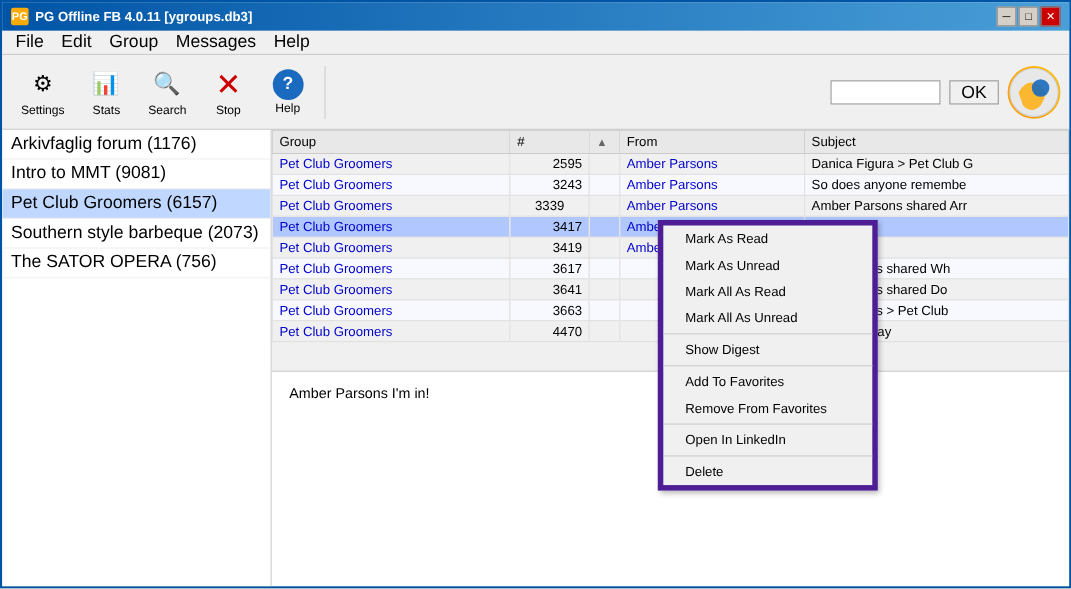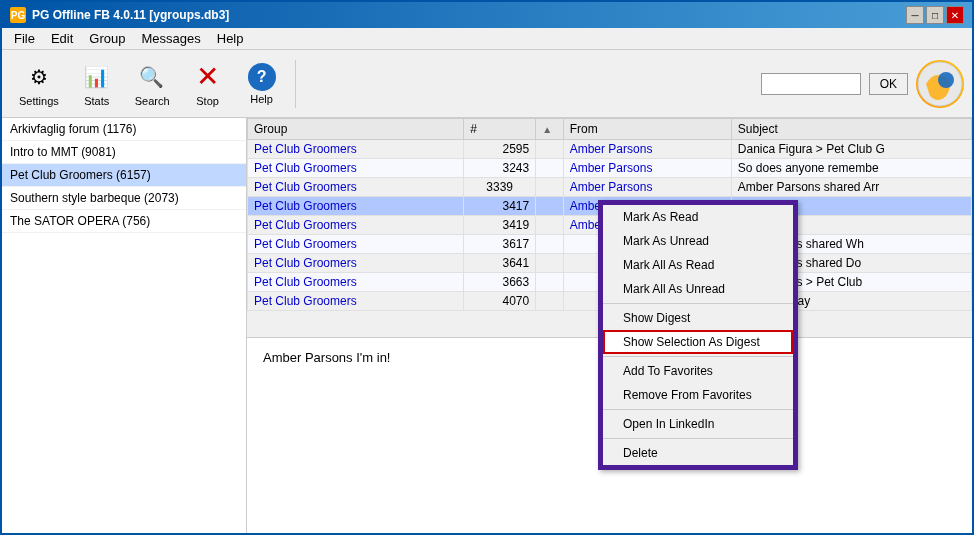--- a/index.html
+++ b/index.html
@@ -8,36 +8,36 @@
     .window { width: 974px; height: 535px; border: 2px solid #0054a6; background: #f0f0f0; display: flex; flex-direction: column; }
     
     .title-bar { background: linear-gradient(to right, #0054a6, #4a9fd8); color: white; padding: 4px 8px; display: flex; align-items: center; justify-content: space-between; height: 26px; }
     .title-bar-left { display: flex; align-items: center; gap: 6px; font-size: 12px; font-weight: bold; }
     .title-bar-icon { width: 16px; height: 16px; background: #ffaa00; border-radius: 2px; display: inline-flex; align-items: center; justify-content: center; color: white; font-size: 10px; font-weight: bold; }
     .title-bar-controls { display: flex; gap: 2px; }
     .title-btn { width: 18px; height: 18px; background: #d4d0c8; border: 1px solid #888; display: flex; align-items: center; justify-content: center; cursor: pointer; font-size: 10px; color: #000; }
     .title-btn.close { background: #cc0000; color: white; }
     
     .menu-bar { background: #f0f0f0; border-bottom: 1px solid #ccc; display: flex; align-items: center; height: 22px; padding: 0 4px; }
-    .menu-item { padding: 2px 8px; cursor: pointer; font-size: 13px; }
+    .menu-item { padding: 2px 8px; cursor: pointer; font-size: 16px; }
     
     .toolbar { background: #f0f0f0; border-bottom: 1px solid #ccc; display: flex; align-items: center; padding: 4px 8px; height: 68px; gap: 4px; }
     .toolbar-btn { display: flex; flex-direction: column; align-items: center; cursor: pointer; padding: 4px 8px; min-width: 50px; border: 1px solid transparent; }
     .toolbar-icon { width: 32px; height: 32px; display: flex; align-items: center; justify-content: center; font-size: 20px; }
     .toolbar-label { font-size: 11px; margin-top: 2px; }
     .toolbar-separator { width: 1px; height: 48px; background: #ccc; margin: 0 4px; }
     .toolbar-right { margin-left: auto; display: flex; align-items: center; gap: 8px; }
     .search-box { width: 100px; height: 22px; border: 1px solid #999; padding: 2px 4px; font-size: 12px; }
-    .ok-btn { padding: 2px 10px; height: 22px; background: #f0f0f0; border: 1px solid #999; cursor: pointer; font-size: 12px; }
+    .ok-btn { padding: 2px 10px; height: 22px; background: #f0f0f0; border: 1px solid #999; cursor: pointer; font-size: 16px; }
     .logo { width: 48px; height: 48px; background: radial-gradient(circle at 60% 40%, #ffdd00, #ff8800); border-radius: 50%; display: flex; align-items: center; justify-content: center; font-size: 24px; }
     
     .content-area { display: flex; flex: 1; overflow: hidden; }
     
     .sidebar { width: 245px; background: #ffffff; border-right: 1px solid #ccc; overflow-y: auto; }
-    .sidebar-item { padding: 4px 8px; cursor: pointer; font-size: 12px; border-bottom: 1px solid #f0f0f0; }
+    .sidebar-item { padding: 4px 8px; cursor: pointer; font-size: 16px; border-bottom: 1px solid #f0f0f0; }
     .sidebar-item.active { background: #c0d8ff; }
     
     .main-area { flex: 1; display: flex; flex-direction: column; overflow: hidden; }
     
     .message-list { height: 220px; border-bottom: 1px solid #ccc; overflow: hidden; position: relative; }
     .message-list table { width: 100%; border-collapse: collapse; font-size: 12px; }
     .message-list th { background: #e8e8e8; border: 1px solid #ccc; padding: 3px 6px; text-align: left; cursor: pointer; font-weight: normal; position: sticky; top: 0; }
     .message-list td { border: 1px solid #e0e0e0; padding: 2px 6px; white-space: nowrap; overflow: hidden; max-width: 200px; text-overflow: ellipsis; }
     .message-list tr:nth-child(even) { background: #f8f8ff; }
     .message-list tr.selected { background: #b0c8ff; }
@@ -191,21 +191,21 @@
     </tr>
                 <tr>
       <td style="color:#0000cc;cursor:pointer;">Pet Club Groomers</td>
       <td style="text-align:right;">3663</td>
       <td></td>
       <td style="color:#0000cc;"></td>
       <td>ber Parsons &gt; Pet Club</td>
     </tr>
                 <tr>
       <td style="color:#0000cc;cursor:pointer;">Pet Club Groomers</td>
-      <td style="text-align:right;">4070</td>
+      <td style="text-align:right;">4470</td>
       <td></td>
       <td style="color:#0000cc;"></td>
       <td>ppy Thursday</td>
     </tr>
               </tbody>
           </table>
         </div>
         <div class="scrollbar-x"></div>
       </div>
 
@@ -215,21 +215,20 @@
     </div>
   </div>
 
   <div class="context-menu" id="context-menu">
   <div class="context-menu-item">Mark As Read</div>
       <div class="context-menu-item">Mark As Unread</div>
       <div class="context-menu-item">Mark All As Read</div>
       <div class="context-menu-item">Mark All As Unread</div>
       <div class="context-menu-separator"></div>
       <div class="context-menu-item">Show Digest</div>
-      <div class="context-menu-item highlighted">Show Selection As Digest</div>
       <div class="context-menu-separator"></div>
       <div class="context-menu-item">Add To Favorites</div>
       <div class="context-menu-item">Remove From Favorites</div>
       <div class="context-menu-separator"></div>
       <div class="context-menu-item">Open In LinkedIn</div>
       <div class="context-menu-separator"></div>
       <div class="context-menu-item">Delete</div>
     </div>
 </div>
 

